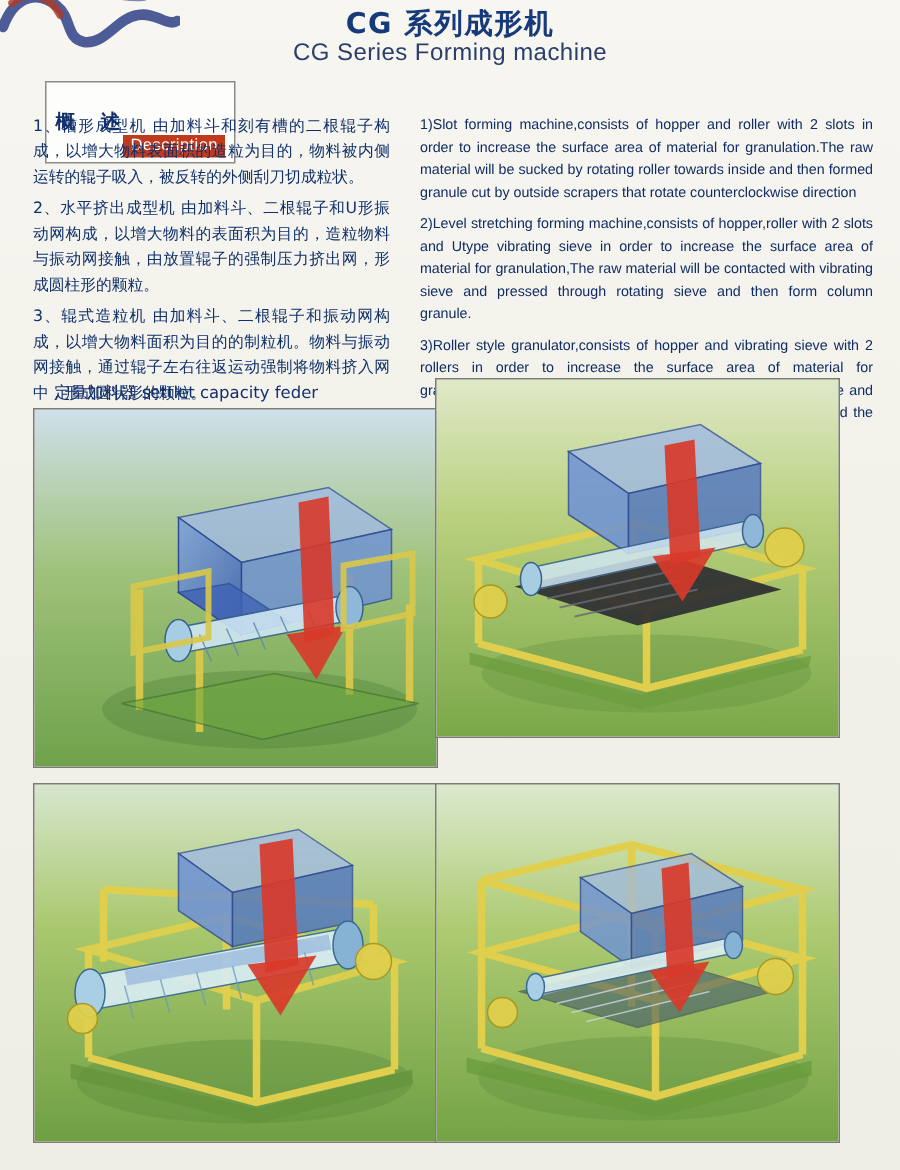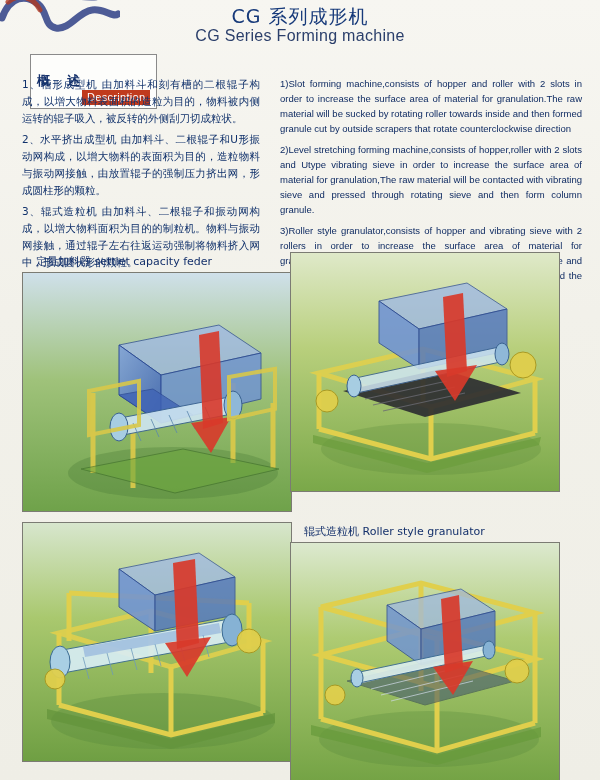--- a/index.html
+++ b/index.html
@@ -33,21 +33,21 @@
 
   .title-block {
     position: absolute;
     left: 0; top: 4px;
     width: 600px;
     text-align: center;
   }
   .title-cn {
     font-family: "DejaVu Sans", sans-serif;
     font-size: 19px;
-    font-weight: normal;
+    font-weight: bold;
     color: #173a7a;
     letter-spacing: 1px;
     line-height: 24px;
   }
   .title-en {
     font-size: 16px;
     color: #2b3f6b;
     line-height: 16px;
     letter-spacing: 0.3px;
   }
@@ -316,21 +316,20 @@
               <circle cx="226" cy="118" r="12"></circle>
               <circle cx="32" cy="156" r="10"></circle>
             </g>
 
             <polygon points="24,186 148,216 252,190 252,200 148,226 24,196" fill="#62933a" opacity="0.7"></polygon>
           </svg>
         </div>
       </div>
 
       <div class="fig">
-        <div class="fig-cap">辊式造粒机  Roller style granulator</div>
         <div class="fig-frame">
           <svg width="268" height="238" viewBox="0 0 268 238">
             <defs>
               <linearGradient id="bgD" x1="0" y1="0" x2="0" y2="1">
                 <stop offset="0%" stop-color="#dce9cf"></stop>
                 <stop offset="40%" stop-color="#aecb72"></stop>
                 <stop offset="100%" stop-color="#74a345"></stop>
               </linearGradient>
             </defs>
             <rect x="0" y="0" width="268" height="238" fill="url(#bgD)"></rect>

